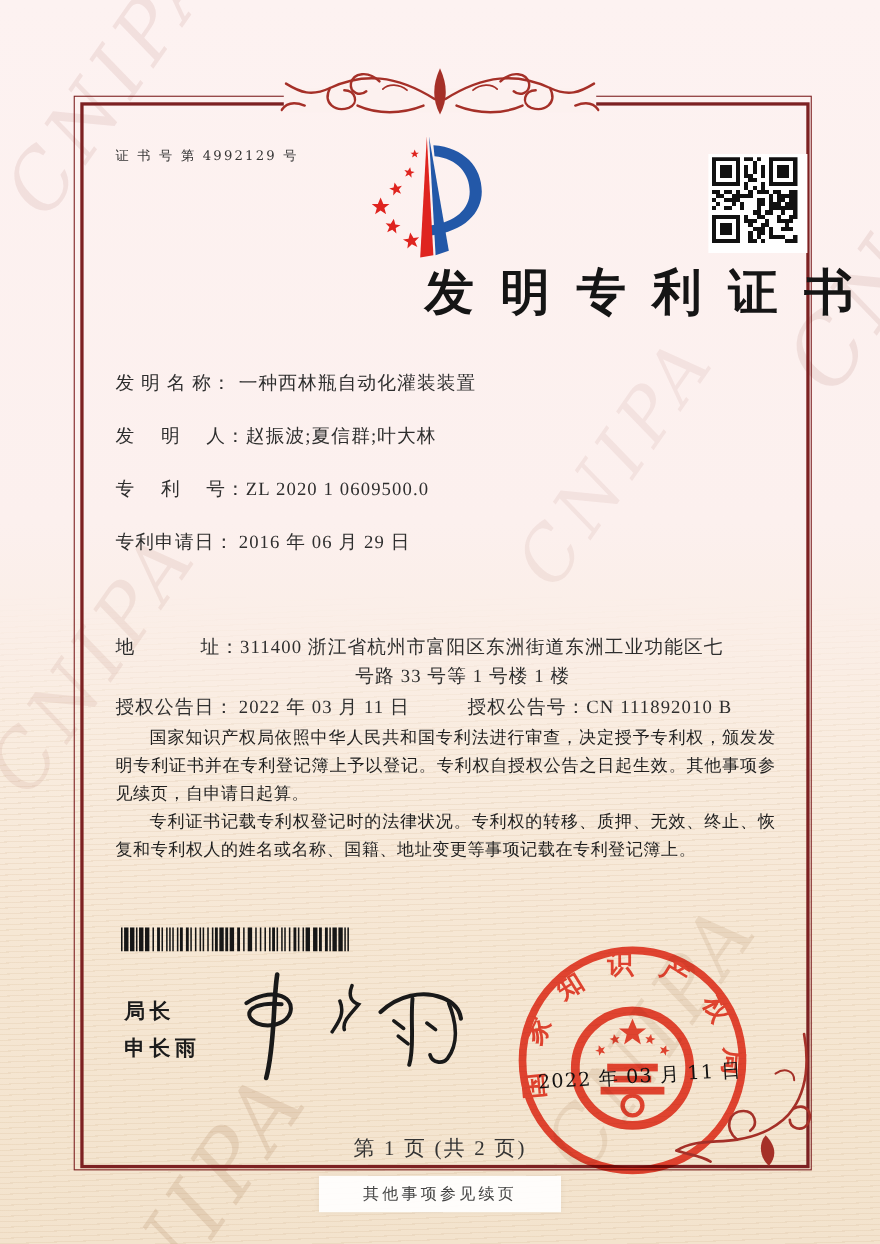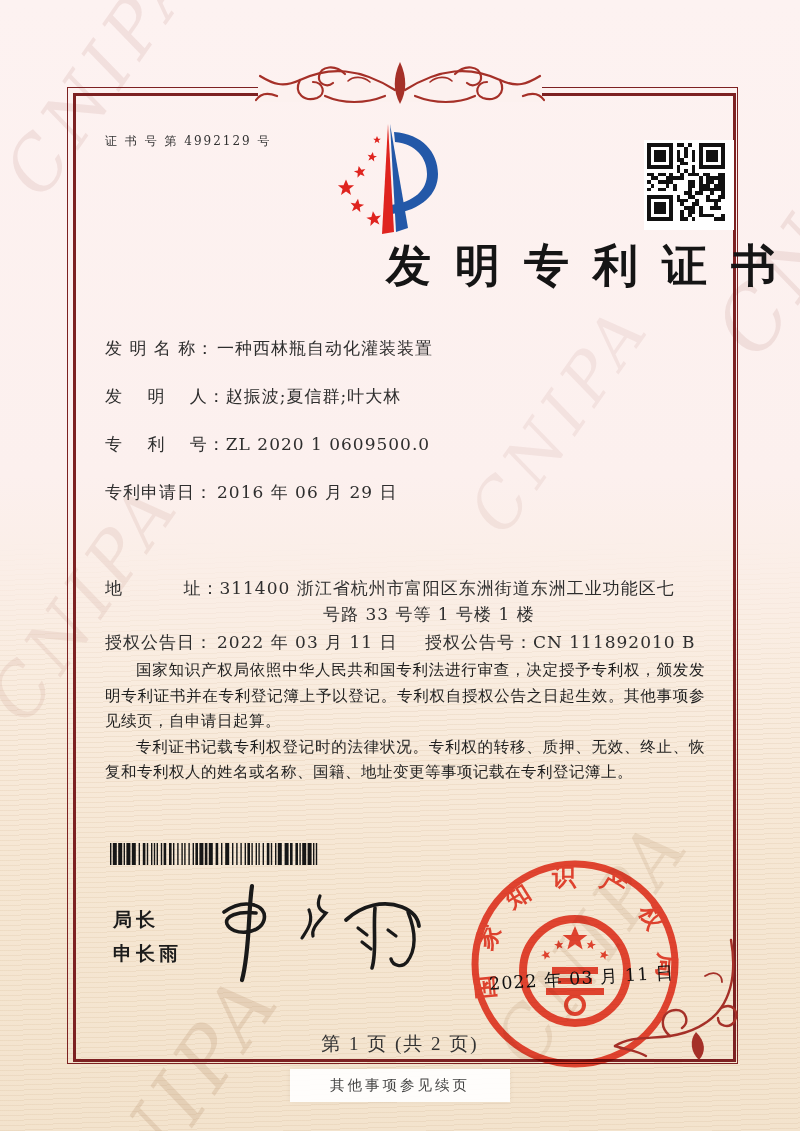--- a/index.html
+++ b/index.html
@@ -26,21 +26,21 @@
   .ornament-top{position:absolute;left:255px;top:50px;width:290px;height:74px;}
   .ornament-corner{position:absolute;left:610px;top:936px;width:132px;height:128px;}
 
   .cert-no{position:absolute;left:105px;top:133px;font-size:12px;letter-spacing:2px;color:#333;text-align:right;}
   .logo{position:absolute;left:330px;top:122px;width:138px;height:116px;}
   .qr{position:absolute;left:644px;top:140px;width:84px;height:84px;background:#fff;padding:3px;}
   .doc-title{
     position:absolute;left:0;right:0;top:236px;text-align:right;
     font-size:45px;font-weight:700;color:#151515;letter-spacing:24px;padding-left:24px;
   }
-  .field-row{position:absolute;left:105px;font-size:17px;color:#2e2e2e;white-space:nowrap;}
+  .field-row{position:absolute;left:105px;font-size:17px;color:#2e2e2e;white-space:nowrap;font-family:Liberation Serif, serif;}
   .field-label{display:inline-block;min-width:112px;letter-spacing:1px;}
   .field-value{letter-spacing:1px;}
   .addr-line2{position:absolute;left:218px;top:26px;letter-spacing:1px;}
   .grant-no-pair{position:absolute;left:320px;top:0;}
   .body-text{position:absolute;left:105px;top:658px;width:600px;font-size:15.5px;line-height:25.5px;color:#1f1f1f;text-align:justify;}
   .body-text p{margin:0;text-indent:2em;letter-spacing:0.5px;}
   .barcode{position:absolute;left:110px;top:843px;width:212px;height:22px;}
   .official{position:absolute;left:113px;top:903px;font-family:Liberation Serif, serif;
     font-weight:600;font-size:19px;color:#1c1c1c;letter-spacing:4px;line-height:34px;}
   .signature{position:absolute;left:212px;top:878px;width:218px;height:108px;}

